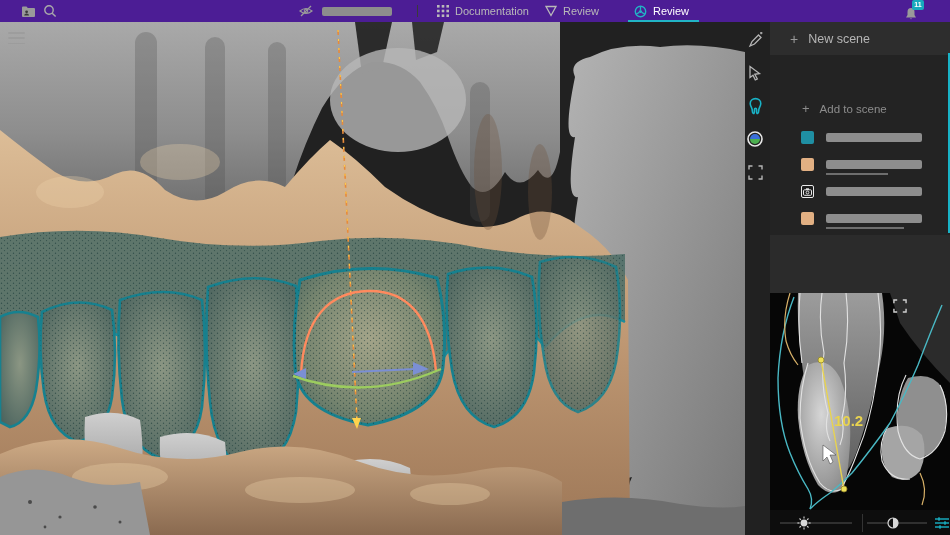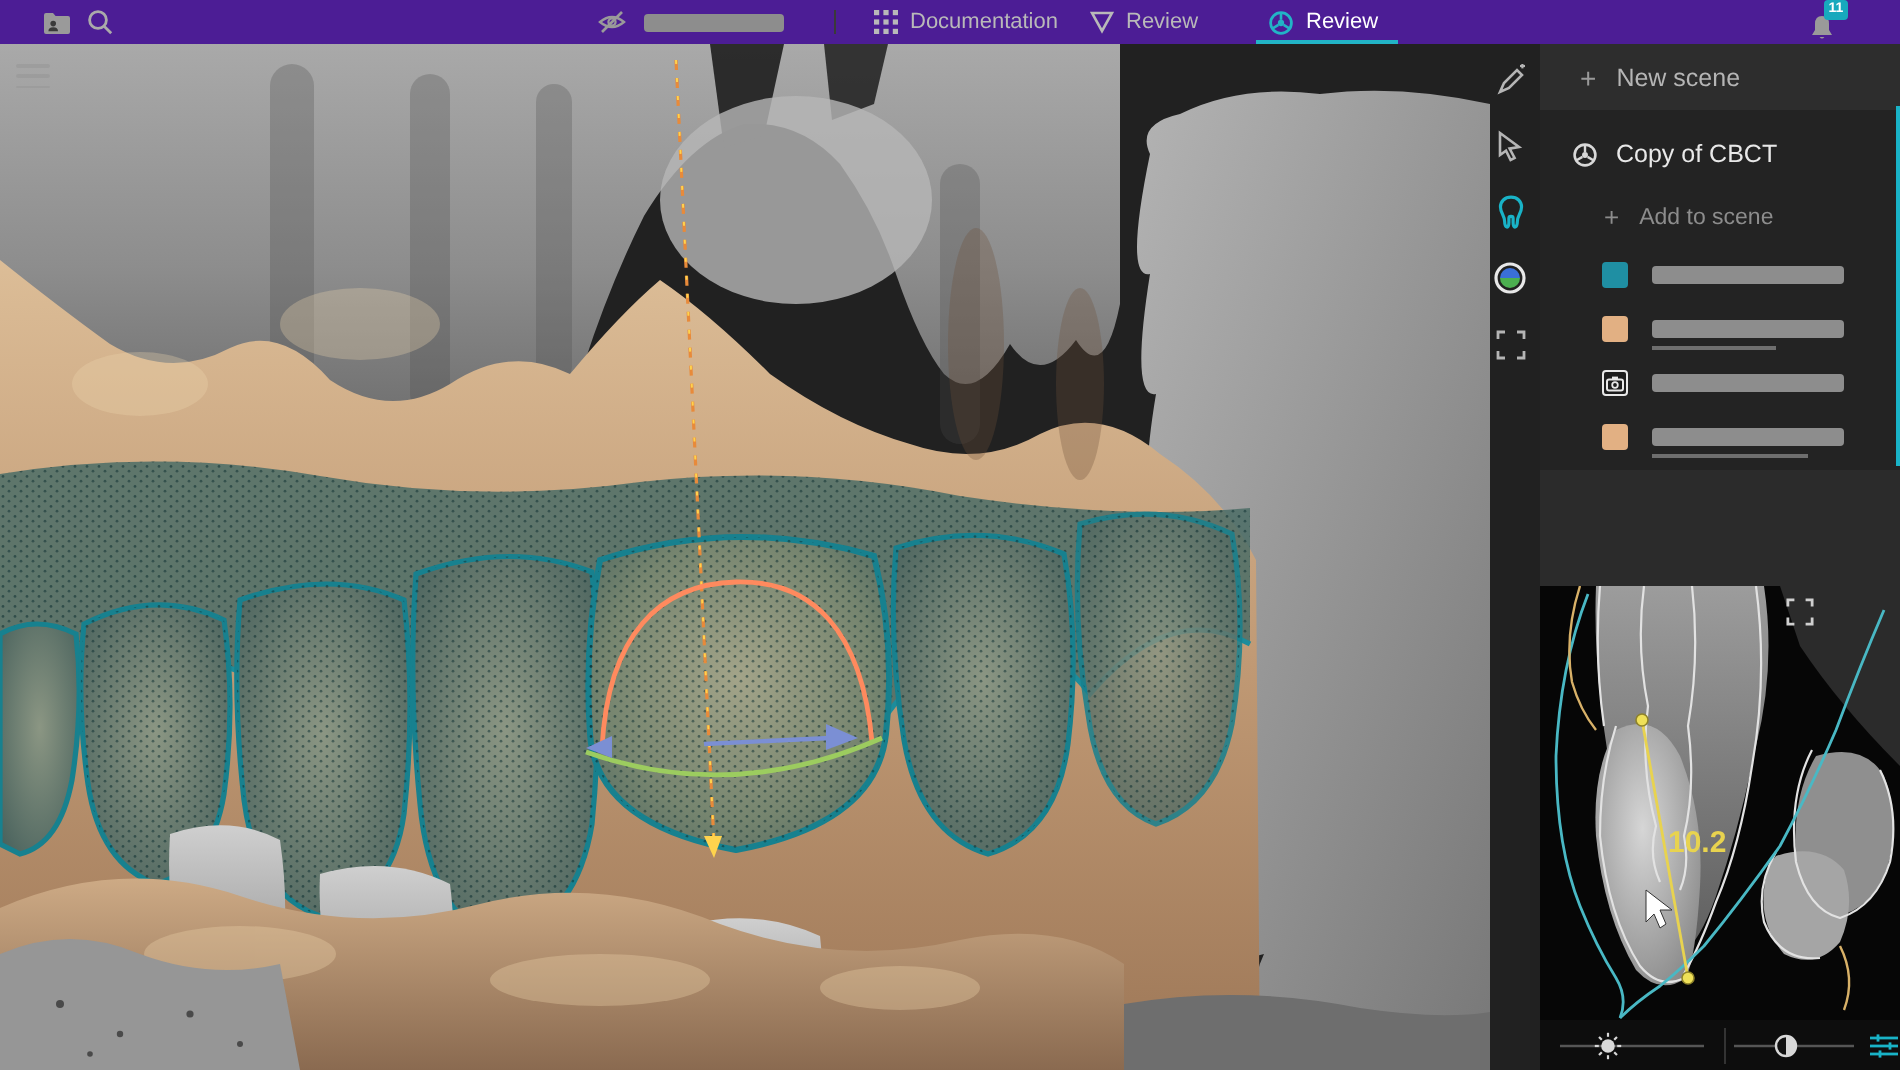--- a/index.html
+++ b/index.html
@@ -292,30 +292,20 @@
         </svg>
     </div>
   </div>
 
   <div class="rpanel">
     <div class="row-newscene">
       <span class="plus">+</span>
       <span>New scene</span>
     </div>
 
-    <div class="row-scene">
-      <svg width="13" height="13" viewBox="0 0 14 14">
-          <circle cx="7" cy="7" r="5.6" fill="none" stroke="#d8d8d8" stroke-width="1.4"></circle>
-          <circle cx="7" cy="7" r="1.6" fill="#d8d8d8"></circle>
-          <line x1="7" y1="5.4" x2="7" y2="1.6" stroke="#d8d8d8" stroke-width="1.3"></line>
-          <line x1="5.6" y1="8" x2="2.3" y2="10" stroke="#d8d8d8" stroke-width="1.3"></line>
-          <line x1="8.4" y1="8" x2="11.7" y2="10" stroke="#d8d8d8" stroke-width="1.3"></line>
-        </svg>
-      <span>Copy of CBCT</span>
-    </div>
 
     <div class="row-addscene">
       <span class="plus" style="font-size:13px;color:#8c8c8c;">+</span>
       <span>Add to scene</span>
     </div>
 
     <div class="layers">
       <div class="layer-row">
         <span class="swatch" style="background: rgb(31, 143, 163);"></span>
         <span class="lbar"></span>

